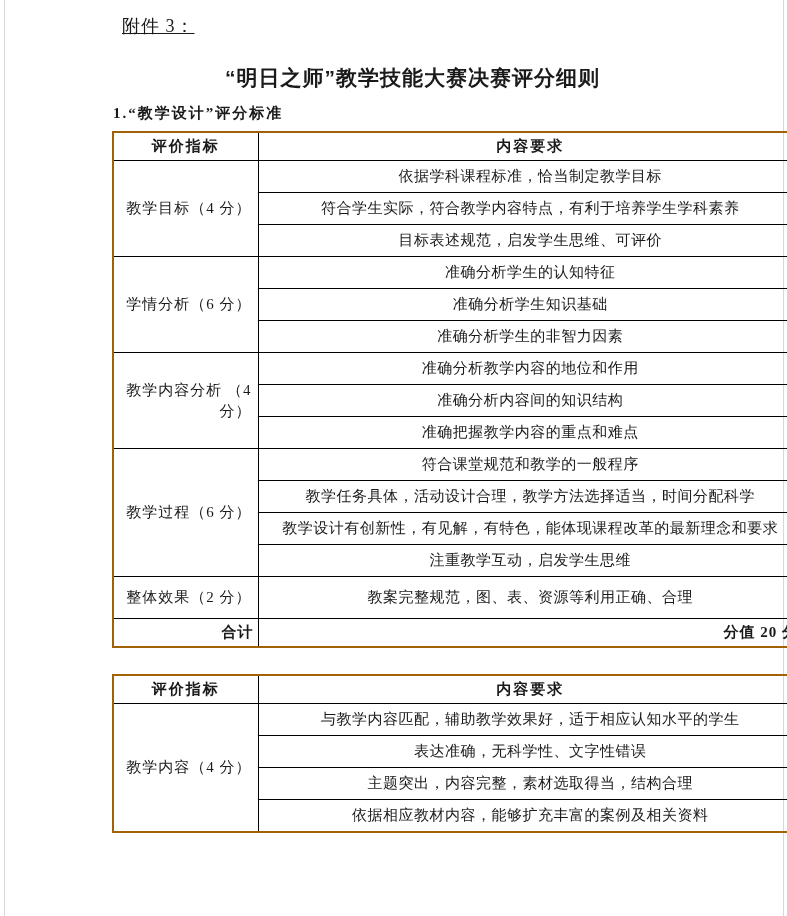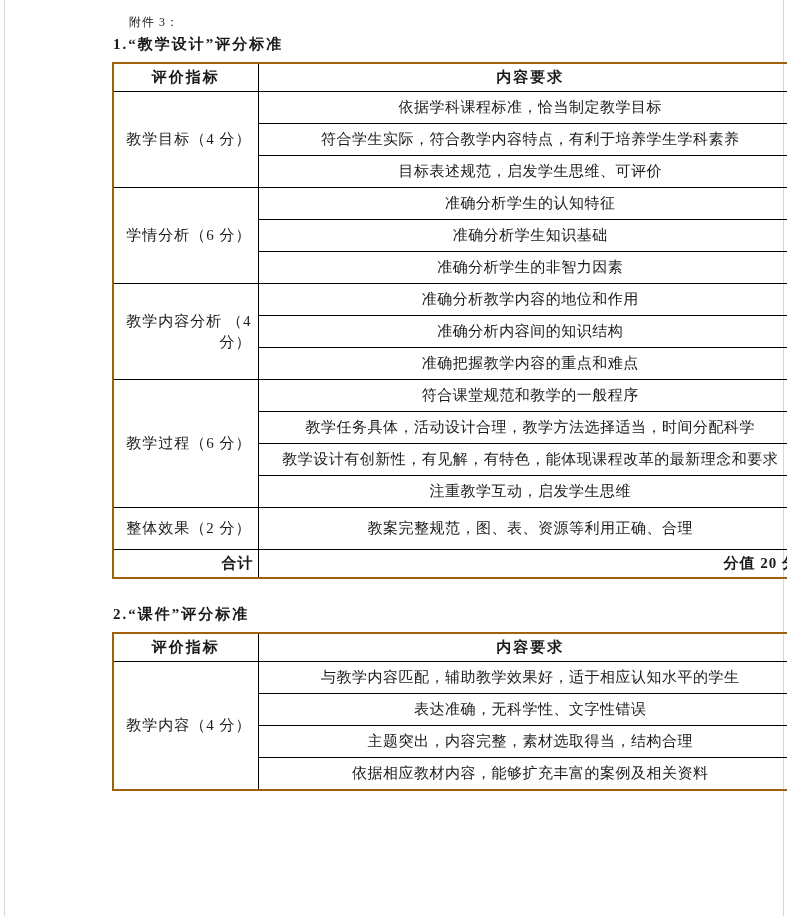--- a/index.html
+++ b/index.html
@@ -26,23 +26,24 @@
   .page-edge.left  { left: 4px; }
   .page-edge.right { left: 783px; }
 
   .content {
     position: absolute;
     left: 112px;
     top: 0;
     width: 601px;
   }
   .attachment-label {
-    margin: 14px 0 0 17px;
-    font-size: 12px;
-    letter-spacing: 1px;
+    margin: 14px 0 0 10px;
+    font-size: 18px;
+    letter-spacing: 1px;
+    text-decoration: underline;
   }
   .doc-title {
     margin: 26px 0 12px 0;
     text-align: center;
     font-family: "Liberation Sans", "DejaVu Sans", sans-serif;
     font-weight: bold;
     font-size: 21px;
     letter-spacing: 1px;
     white-space: nowrap;
   }
@@ -97,20 +98,21 @@
 </head>
 <body>
 
 <div class="page">
   <div class="page-edge left"></div>
   <div class="page-edge right"></div>
 
   <div class="content">
     <div class="attachment-label">附件 3：</div>
 
+    <div class="doc-title">“明日之师”教学技能大赛决赛评分细则</div>
 
     <div class="section">
       <div class="section-heading">1.“教学设计”评分标准</div>
       <table class="score-table">
           <colgroup>
             <col class="col-indicator">
             <col>
           </colgroup>
           <thead>
             <tr>
@@ -168,21 +170,20 @@
             </tr>
             <tr class="row-footer">
               <td>合计</td>
               <td>分值 20 分</td>
             </tr>
           </tbody>
         </table>
     </div>
 
     <div class="section">
-      <div class="section-heading">2.“课件”评分标准</div>
       <table class="score-table">
           <colgroup>
             <col class="col-indicator">
             <col>
           </colgroup>
           <thead>
             <tr>
               <th>评价指标</th>
               <th>内容要求</th>
             </tr>

